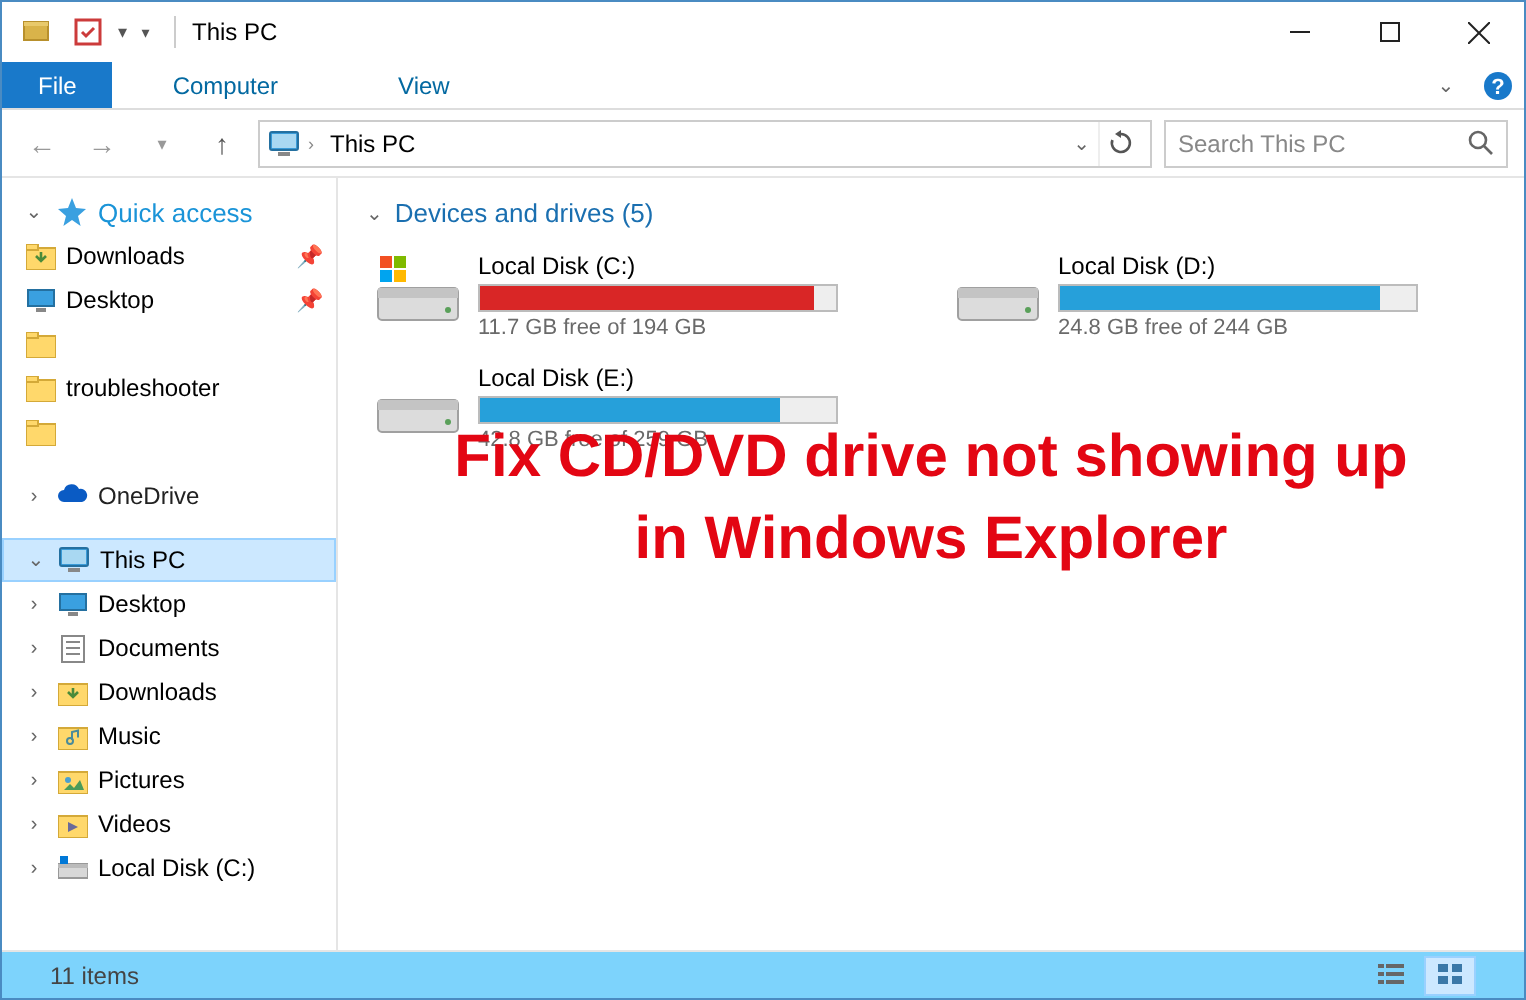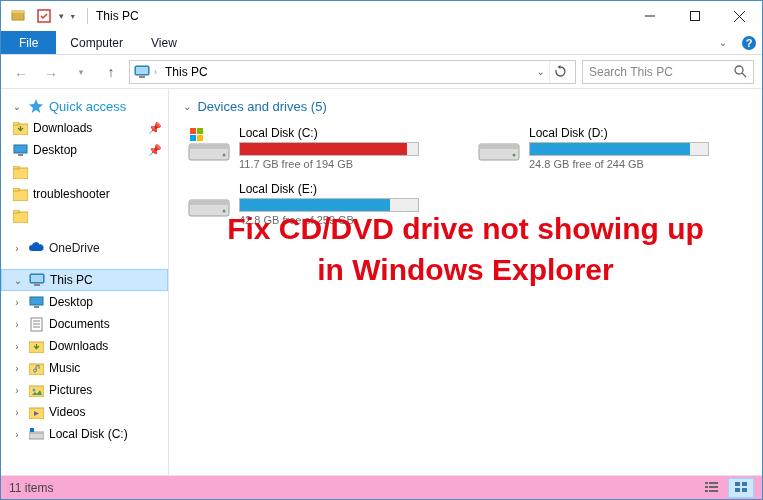--- a/index.html
+++ b/index.html
@@ -6,21 +6,21 @@
 body { width: 763px; height: 500px; background: #fff; border: 1px solid #4a8bc2; overflow: hidden; font-size: 12px; position: relative; }
 
 .titlebar { height: 30px; display: flex; align-items: center; padding: 0 0 0 6px; background: #fff; }
 .titlebar .qat { display: flex; gap: 4px; align-items: center; }
 .titlebar .qat span { width: 22px; height: 22px; display: inline-flex; align-items: center; justify-content: center; }
 .titlebar .title { margin-left: 6px; font-size: 12px; }
 .titlebar .spacer { flex: 1; }
 .titlebar .winbtn { width: 45px; height: 28px; display: inline-flex; align-items: center; justify-content: center; font-size: 11px; color: #222; }
 
 .ribbon-tabs { height: 24px; display: flex; align-items: stretch; border-bottom: 1px solid #ddd; position: relative; text-align: right; }
-.ribbon-tabs .tab { padding: 0 14px; display: flex; align-items: center; font-size: 12px; color: #0f172a; }
+.ribbon-tabs .tab { padding: 0 30px; display: flex; align-items: center; font-size: 12px; color: #0369a1; }
 .ribbon-tabs .tab.file { background: #1979ca; color: #fff; padding: 0 18px; }
 .ribbon-tabs .spacer { flex: 1; }
 .ribbon-tabs .expand { width: 26px; display: flex; align-items: center; justify-content: center; color: #666; font-size: 10px; }
 .ribbon-tabs .help { width: 26px; display: flex; align-items: center; justify-content: center; }
 
 .addrbar { height: 34px; display: flex; align-items: center; gap: 6px; padding: 3px 8px; border-bottom: 1px solid #e5e5e5; }
 .navbtn { width: 24px; height: 24px; display: inline-flex; align-items: center; justify-content: center; color: #999; font-size: 14px; }
 .navbtn.enabled { color: #555; }
 .address { flex: 1; height: 24px; border: 1px solid #ccc; display: flex; align-items: center; padding: 0 2px; position: relative; }
 .address .crumb-icon { width: 20px; display: inline-flex; align-items: center; justify-content: center; }
@@ -52,21 +52,21 @@
 .drive .dinfo { flex: 1; }
 .drive .dname { font-size: 12px; margin-bottom: 2px; }
 .drive .bar { width: 180px; height: 14px; border: 1px solid #bcbcbc; background: #eee; position: relative; margin-bottom: 2px; }
 .drive .bar .fill { height: 100%; }
 .drive .bar .fill.red { background: #d92626; }
 .drive .bar .fill.blue { background: #26a0da; }
 .drive .free { font-size: 11px; color: #6a6a6a; }
 
 .overlay { position: absolute; left: 50%; top: 120px; transform: translateX(-50%); color: #e30613; font-size: 30px; font-weight: bold; text-align: center; line-height: 1.35; width: 540px; pointer-events: none; }
 
-.status { position: absolute; bottom: 0; left: 0; right: 0; height: 24px; border-top: 1px solid #e5e5e5; display: flex; align-items: center; padding: 0 8px; font-size: 12px; color: #444; background: #f9a8d4; }
+.status { position: absolute; bottom: 0; left: 0; right: 0; height: 24px; border-top: 1px solid #e5e5e5; display: flex; align-items: center; padding: 0 24px; font-size: 12px; color: #444; background: #7dd3fc; }
 .status .spacer { flex: 1; }
 .status .view { width: 26px; height: 20px; display: inline-flex; align-items: center; justify-content: center; color: #555; margin-left: 4px; border: 1px solid transparent; }
 .status .view.active { border: 1px solid #99d1ff; background: #cce8ff; }
 
 svg { display: block; }
 </style>
 </head>
 <body>
 
 <div class="titlebar">

